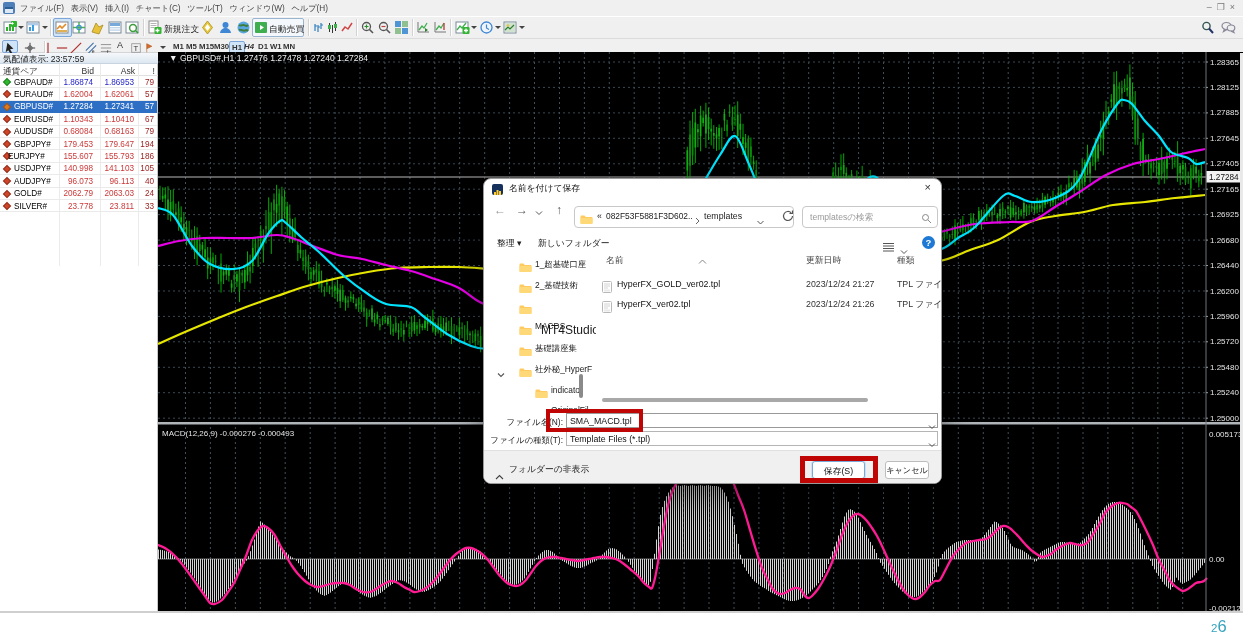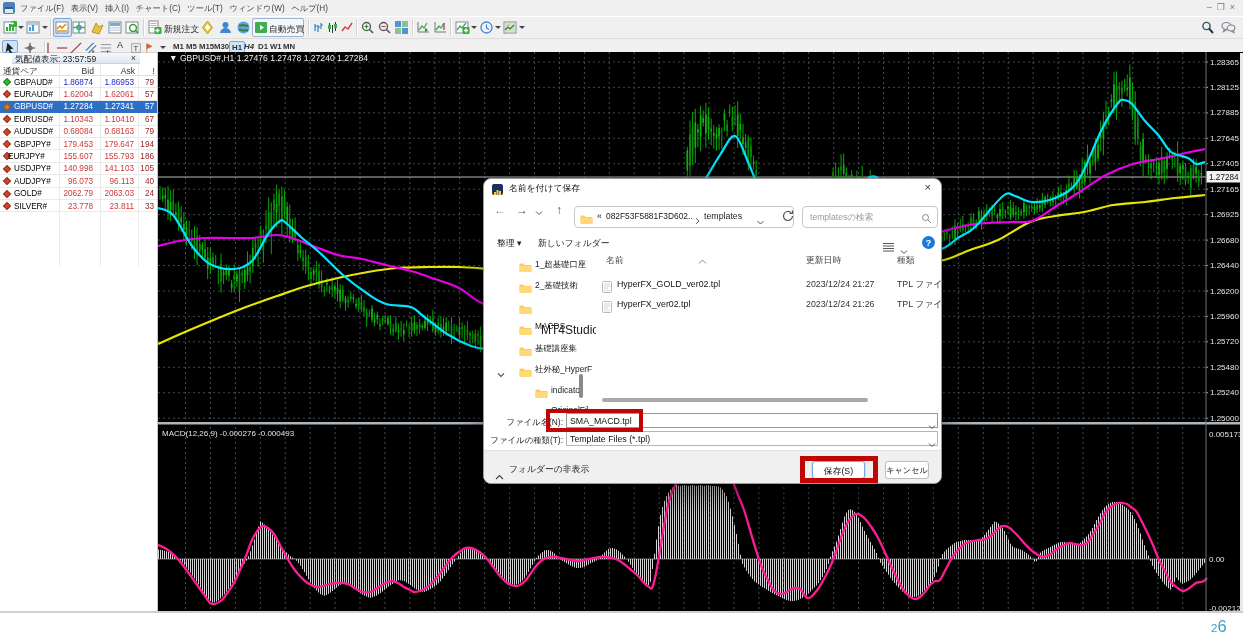--- a/index.html
+++ b/index.html
@@ -193,21 +193,21 @@
 <div style="position:absolute;left:184px;top:41px;padding:1px 2px;font-size:7.8px;font-weight:bold;color:#333;border-radius:2px;">M5</div>
 <div style="position:absolute;left:197px;top:41px;padding:1px 2px;font-size:7.8px;font-weight:bold;color:#333;border-radius:2px;">M15</div>
 <div style="position:absolute;left:212px;top:41px;padding:1px 2px;font-size:7.8px;font-weight:bold;color:#333;border-radius:2px;">M30</div>
 <div style="position:absolute;left:229px;top:41px;padding:1px 2px;font-size:7.8px;font-weight:bold;color:#333;background:#cfe4f7;border:1px solid #7da7d8;border-radius:2px;">H1</div>
 <div style="position:absolute;left:242px;top:41px;padding:1px 2px;font-size:7.8px;font-weight:bold;color:#333;border-radius:2px;font-style:italic;">H4</div>
 <div style="position:absolute;left:256px;top:41px;padding:1px 2px;font-size:7.8px;font-weight:bold;color:#333;border-radius:2px;">D1</div>
 <div style="position:absolute;left:268px;top:41px;padding:1px 2px;font-size:7.8px;font-weight:bold;color:#333;border-radius:2px;">W1</div>
 <div style="position:absolute;left:281px;top:41px;padding:1px 2px;font-size:7.8px;font-weight:bold;color:#333;border-radius:2px;">MN</div>
 
 <div class="abs" style="left:0;top:53px;width:158px;height:558px;background:#fff;border-right:1px solid #c8c8c8;">
-  <div class="abs" style="left:12px;top:0;width:128px;height:11px;background:linear-gradient(#f5f8fb,#dde7f1);border-bottom:1px solid #c8d4e0;">
+  <div class="abs" style="left:0;top:0;width:187px;height:11px;background:linear-gradient(#f5f8fb,#dde7f1);border-bottom:1px solid #c8d4e0;">
     <span class="abs" style="left:3px;top:1px;font-size:8.6px;color:#222;">気配値表示: 23:57:59</span>
     <span class="abs" style="right:4px;top:0px;font-size:9px;color:#333;">×</span>
   </div>
   <div class="abs" style="left:0;top:11px;width:158px;height:12px;border-bottom:1px solid #e0e0e0;">
     <span class="abs" style="left:3px;top:1.5px;font-size:8.6px;color:#333;">通貨ペア</span>
     <span class="abs" style="right:64px;top:1.5px;font-size:8.6px;color:#333;">Bid</span>
     <span class="abs" style="right:23px;top:1.5px;font-size:8.6px;color:#333;">Ask</span>
     <span class="abs" style="right:3px;top:1.5px;font-size:8.6px;color:#333;">!</span>
   </div>
   <div class="abs" style="left:59px;top:11px;width:1px;height:202px;background:#ebebeb;"></div>

